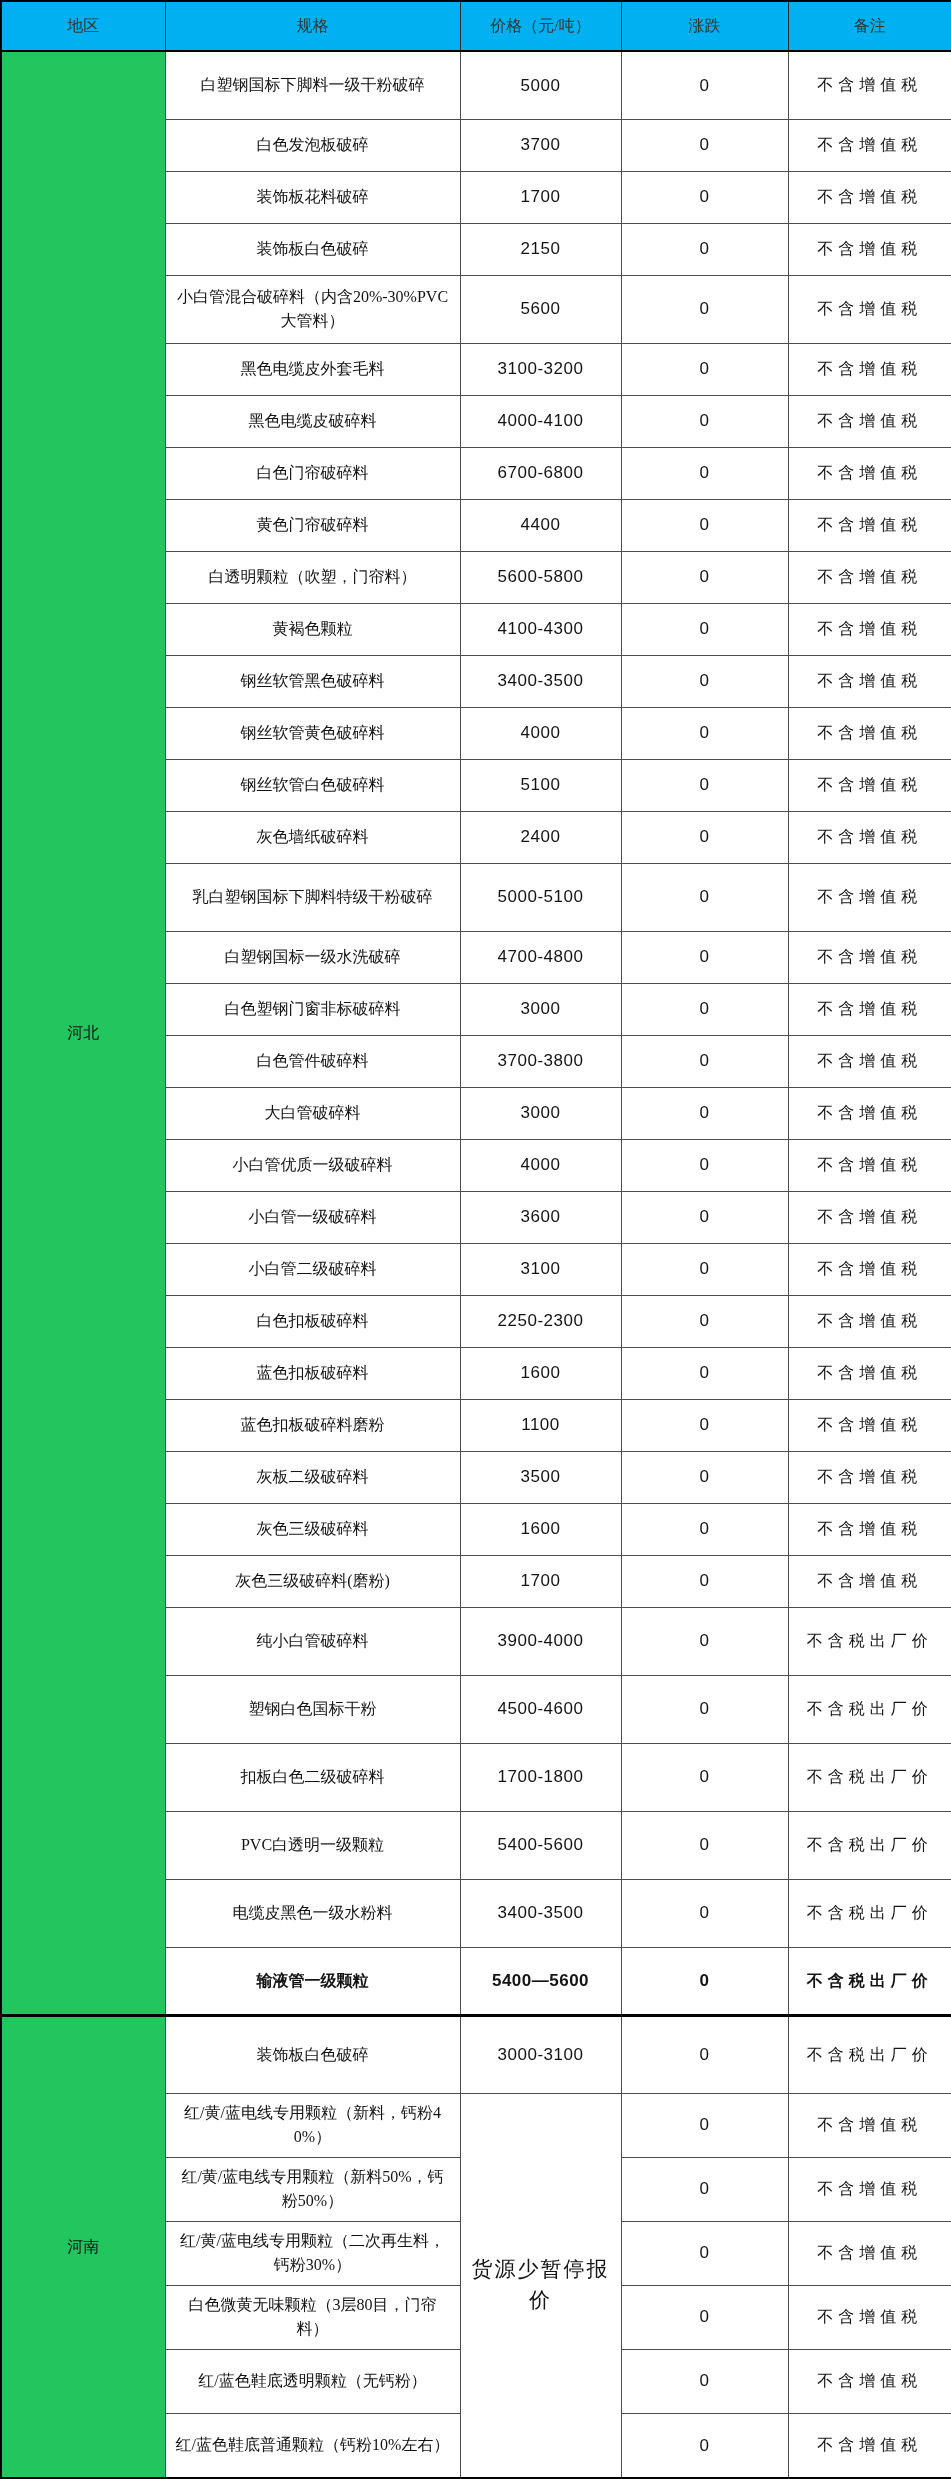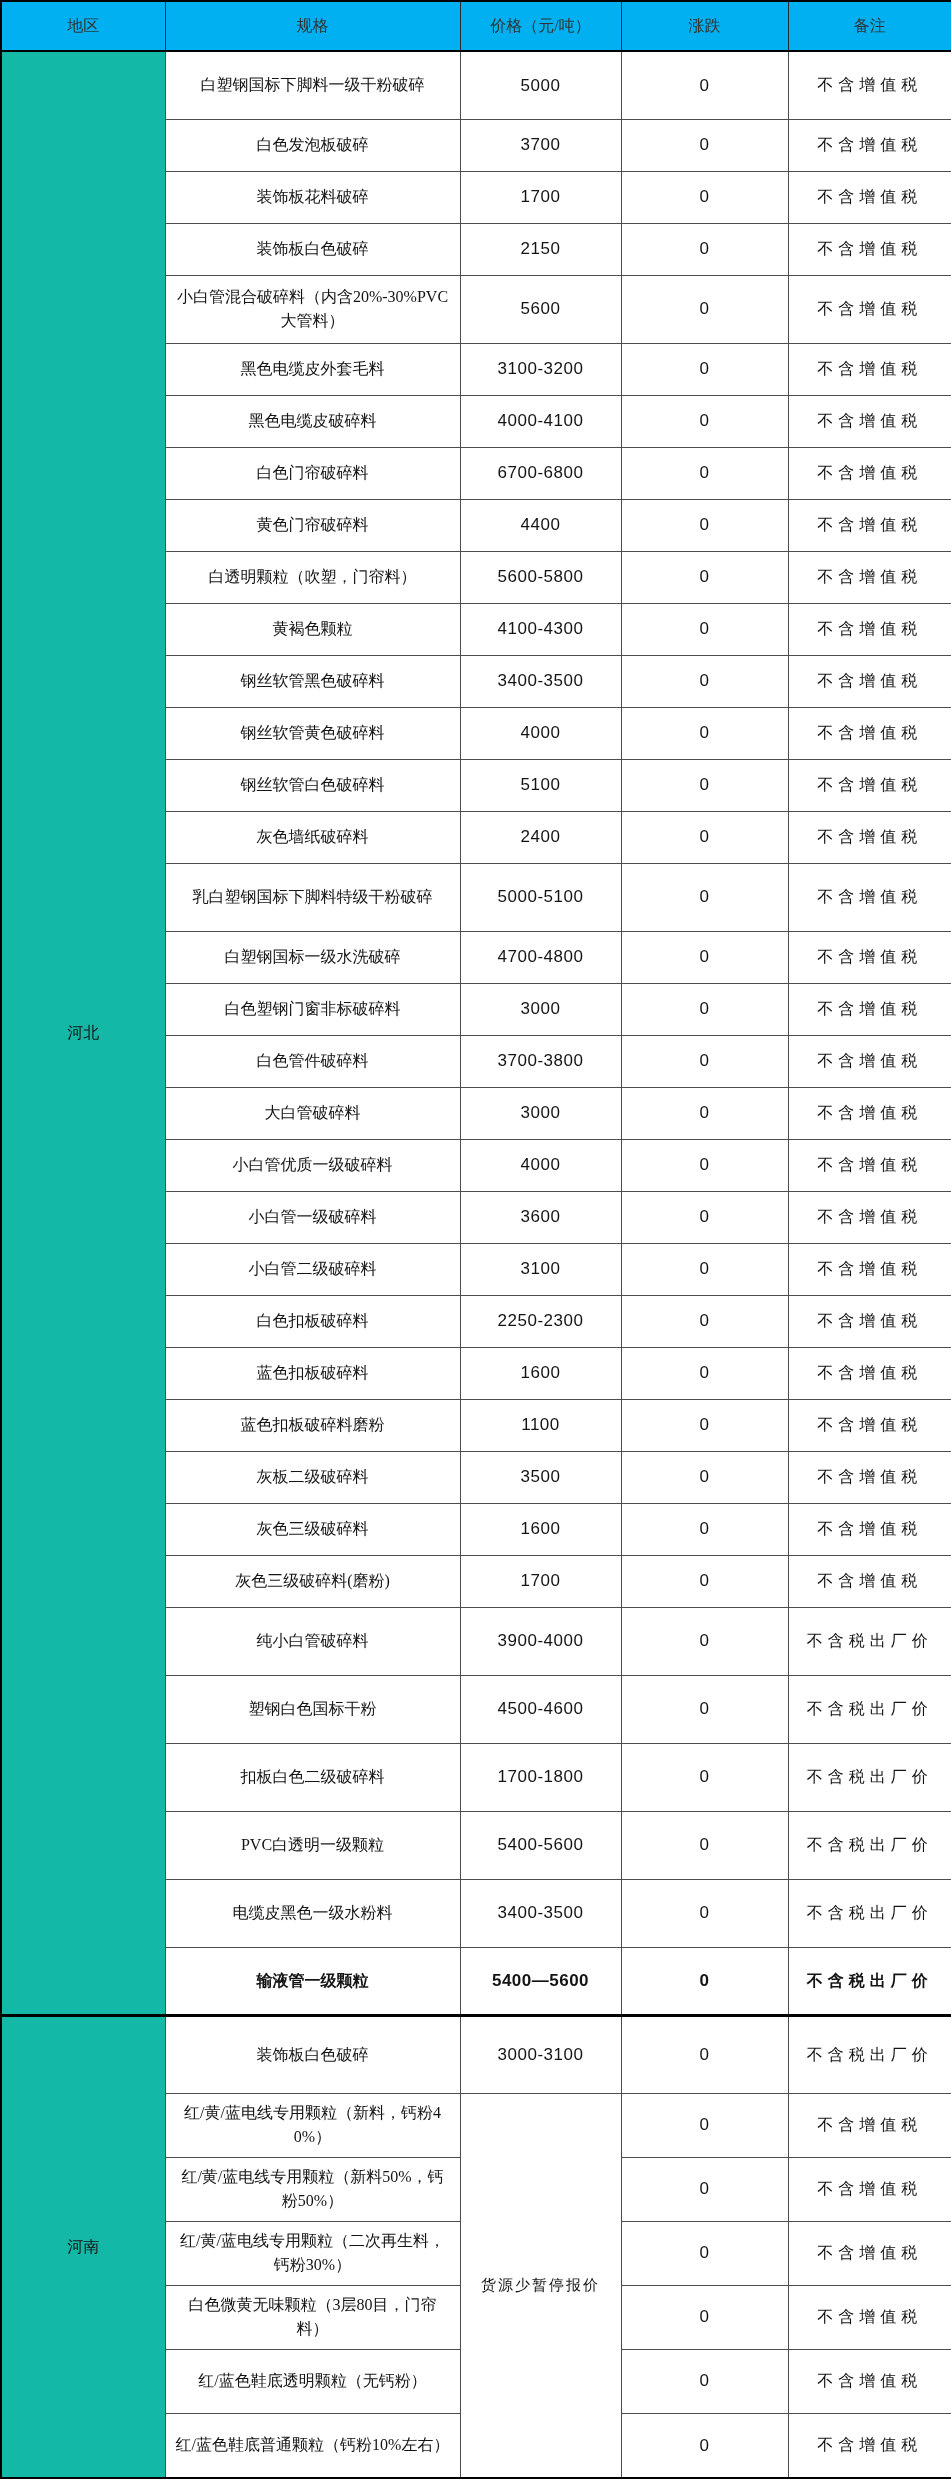--- a/index.html
+++ b/index.html
@@ -39,34 +39,34 @@
     vertical-align: middle;
     font-size: 16px;
     color: #141414;
     line-height: 1.5;
     padding: 2px 8px;
     overflow: hidden;
     word-break: break-all;
   }
   td.region {
     font-size: 16px;
-    background: #14b8a6;
+    background: #22c55e;
   }
   td.num {
     font-family: "Liberation Sans", "DejaVu Sans", sans-serif;
     font-size: 17px;
     letter-spacing: 0.5px;
     padding: 2px 4px;
   }
   td.note {
     letter-spacing: 5px;
     padding: 2px 2px;
   }
   td.merged {
-    font-size: 15px;
+    font-size: 21px;
     letter-spacing: 2px;
   }
   tr.region-start td {
     border-top: 3px solid #000000;
   }
 </style>
 </head>
 <body>
 
 <div class="screen">

